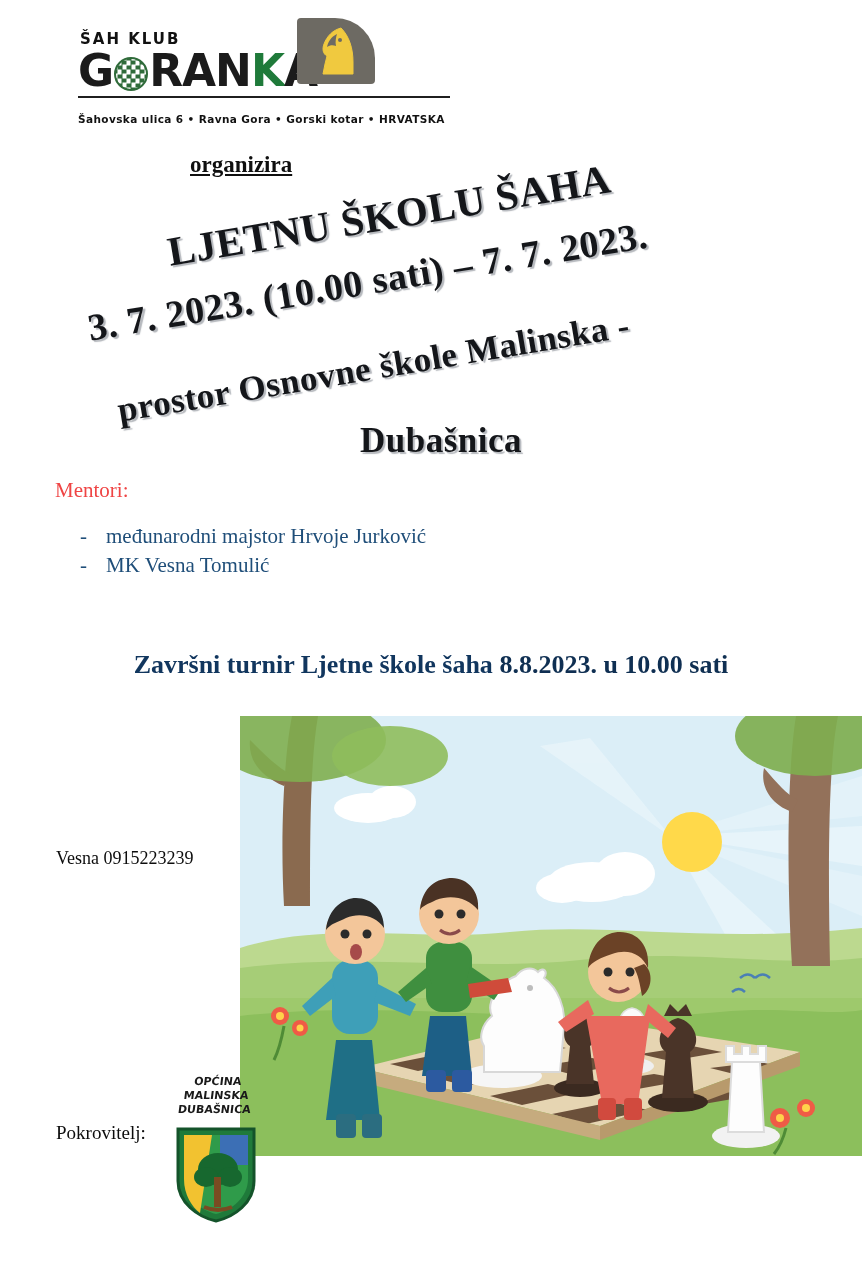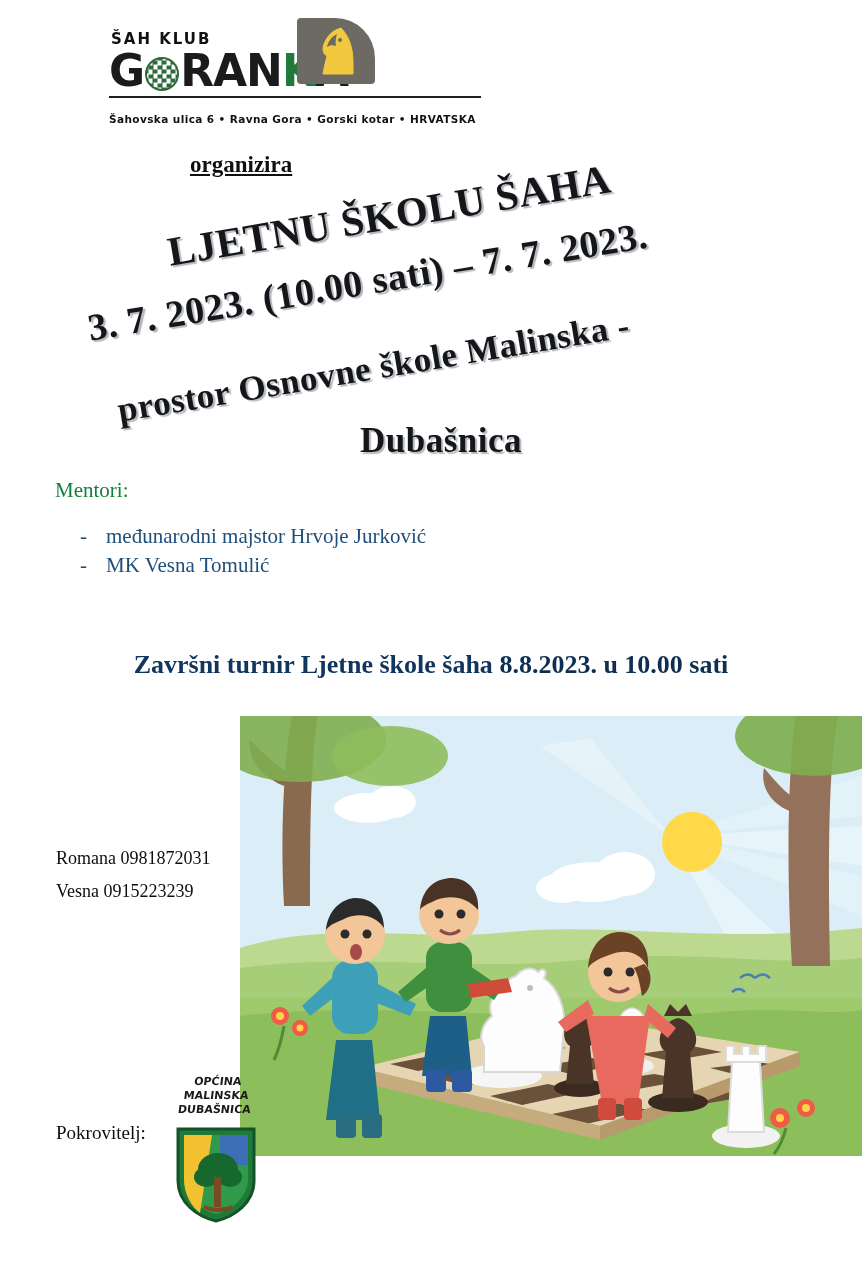--- a/index.html
+++ b/index.html
@@ -19,21 +19,20 @@
     background: #ffffff;
   }
 
   
   .logo-block {
     position: absolute;
     left: 78px;
     top: 30px;
     width: 380px;
     height: 95px;
-    margin-left: 31px;
   }
   .logo-top-line {
     font-family: "DejaVu Sans", sans-serif;
     font-weight: bold;
     font-size: 15px;
     letter-spacing: 2px;
     color: #111;
     margin-left: 2px;
   }
   .logo-main {
@@ -141,21 +140,21 @@
     transform: rotate(0deg);
     text-shadow: 2px 2px 1px rgba(120,125,135,0.55);
   }
 
   
   .mentors-title {
     position: absolute;
     left: 55px;
     top: 478px;
     font-size: 21px;
-    color: #15803d;
+    color: #ef4444;
   }
   .mentor-list {
     position: absolute;
     left: 80px;
     top: 522px;
     width: 600px;
     color: #1f4e79;
     font-size: 21px;
   }
   .mentor-row {
@@ -439,21 +438,20 @@
         <circle cx="540" cy="402" r="10" fill="#ef5b46"></circle>
         <circle cx="540" cy="402" r="4" fill="#ffd24a"></circle>
         <circle cx="566" cy="392" r="9" fill="#ef5b46"></circle>
         <circle cx="566" cy="392" r="4" fill="#ffd24a"></circle>
         <path d="M546 412 q-4 16 -12 26" stroke="#4f8b36" stroke-width="3" fill="none"></path>
       </g>
     </svg>
   </div>
 
   <div class="contact">
-    <div class="contact-row">Romana 0981872031</div>
     <div class="contact-row">Vesna 0915223239</div>
   </div>
 
   <div class="sponsor-label">Pokrovitelj:</div>
   <div class="crest">
     <div class="crest-text">
       <div>OPĆINA</div>
       <div>MALINSKA</div>
       <div>DUBAŠNICA</div>
     </div>

